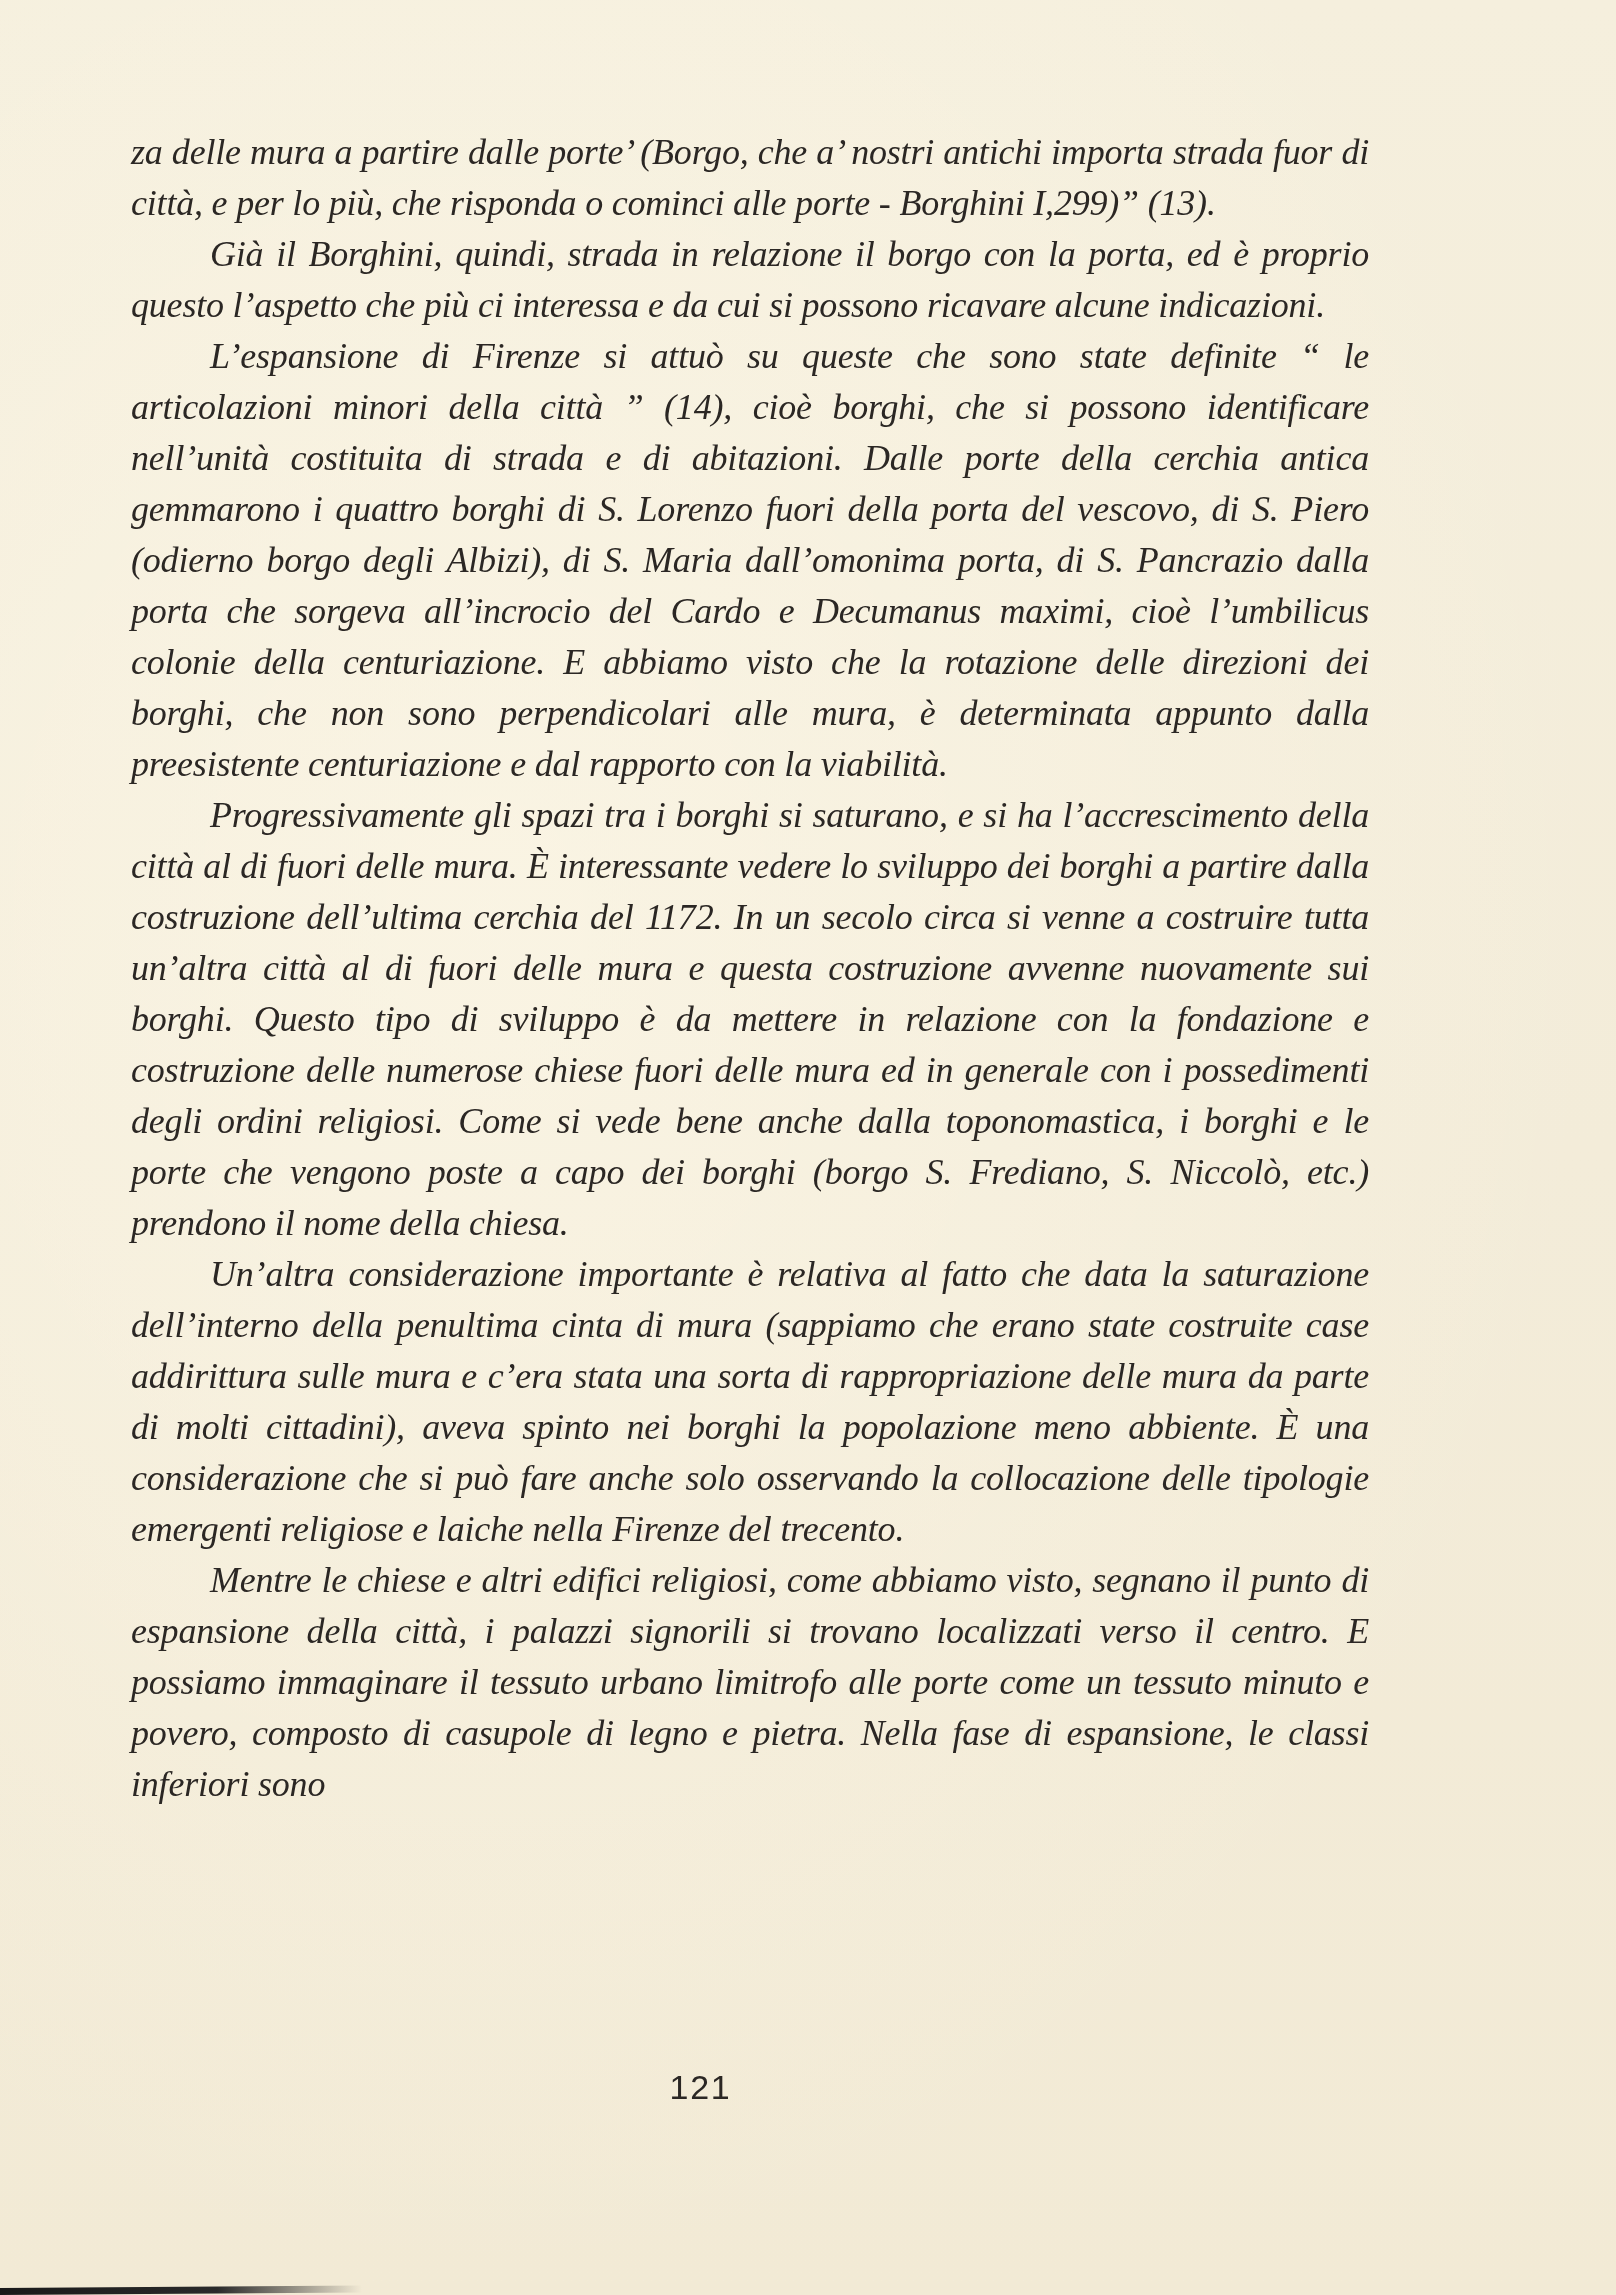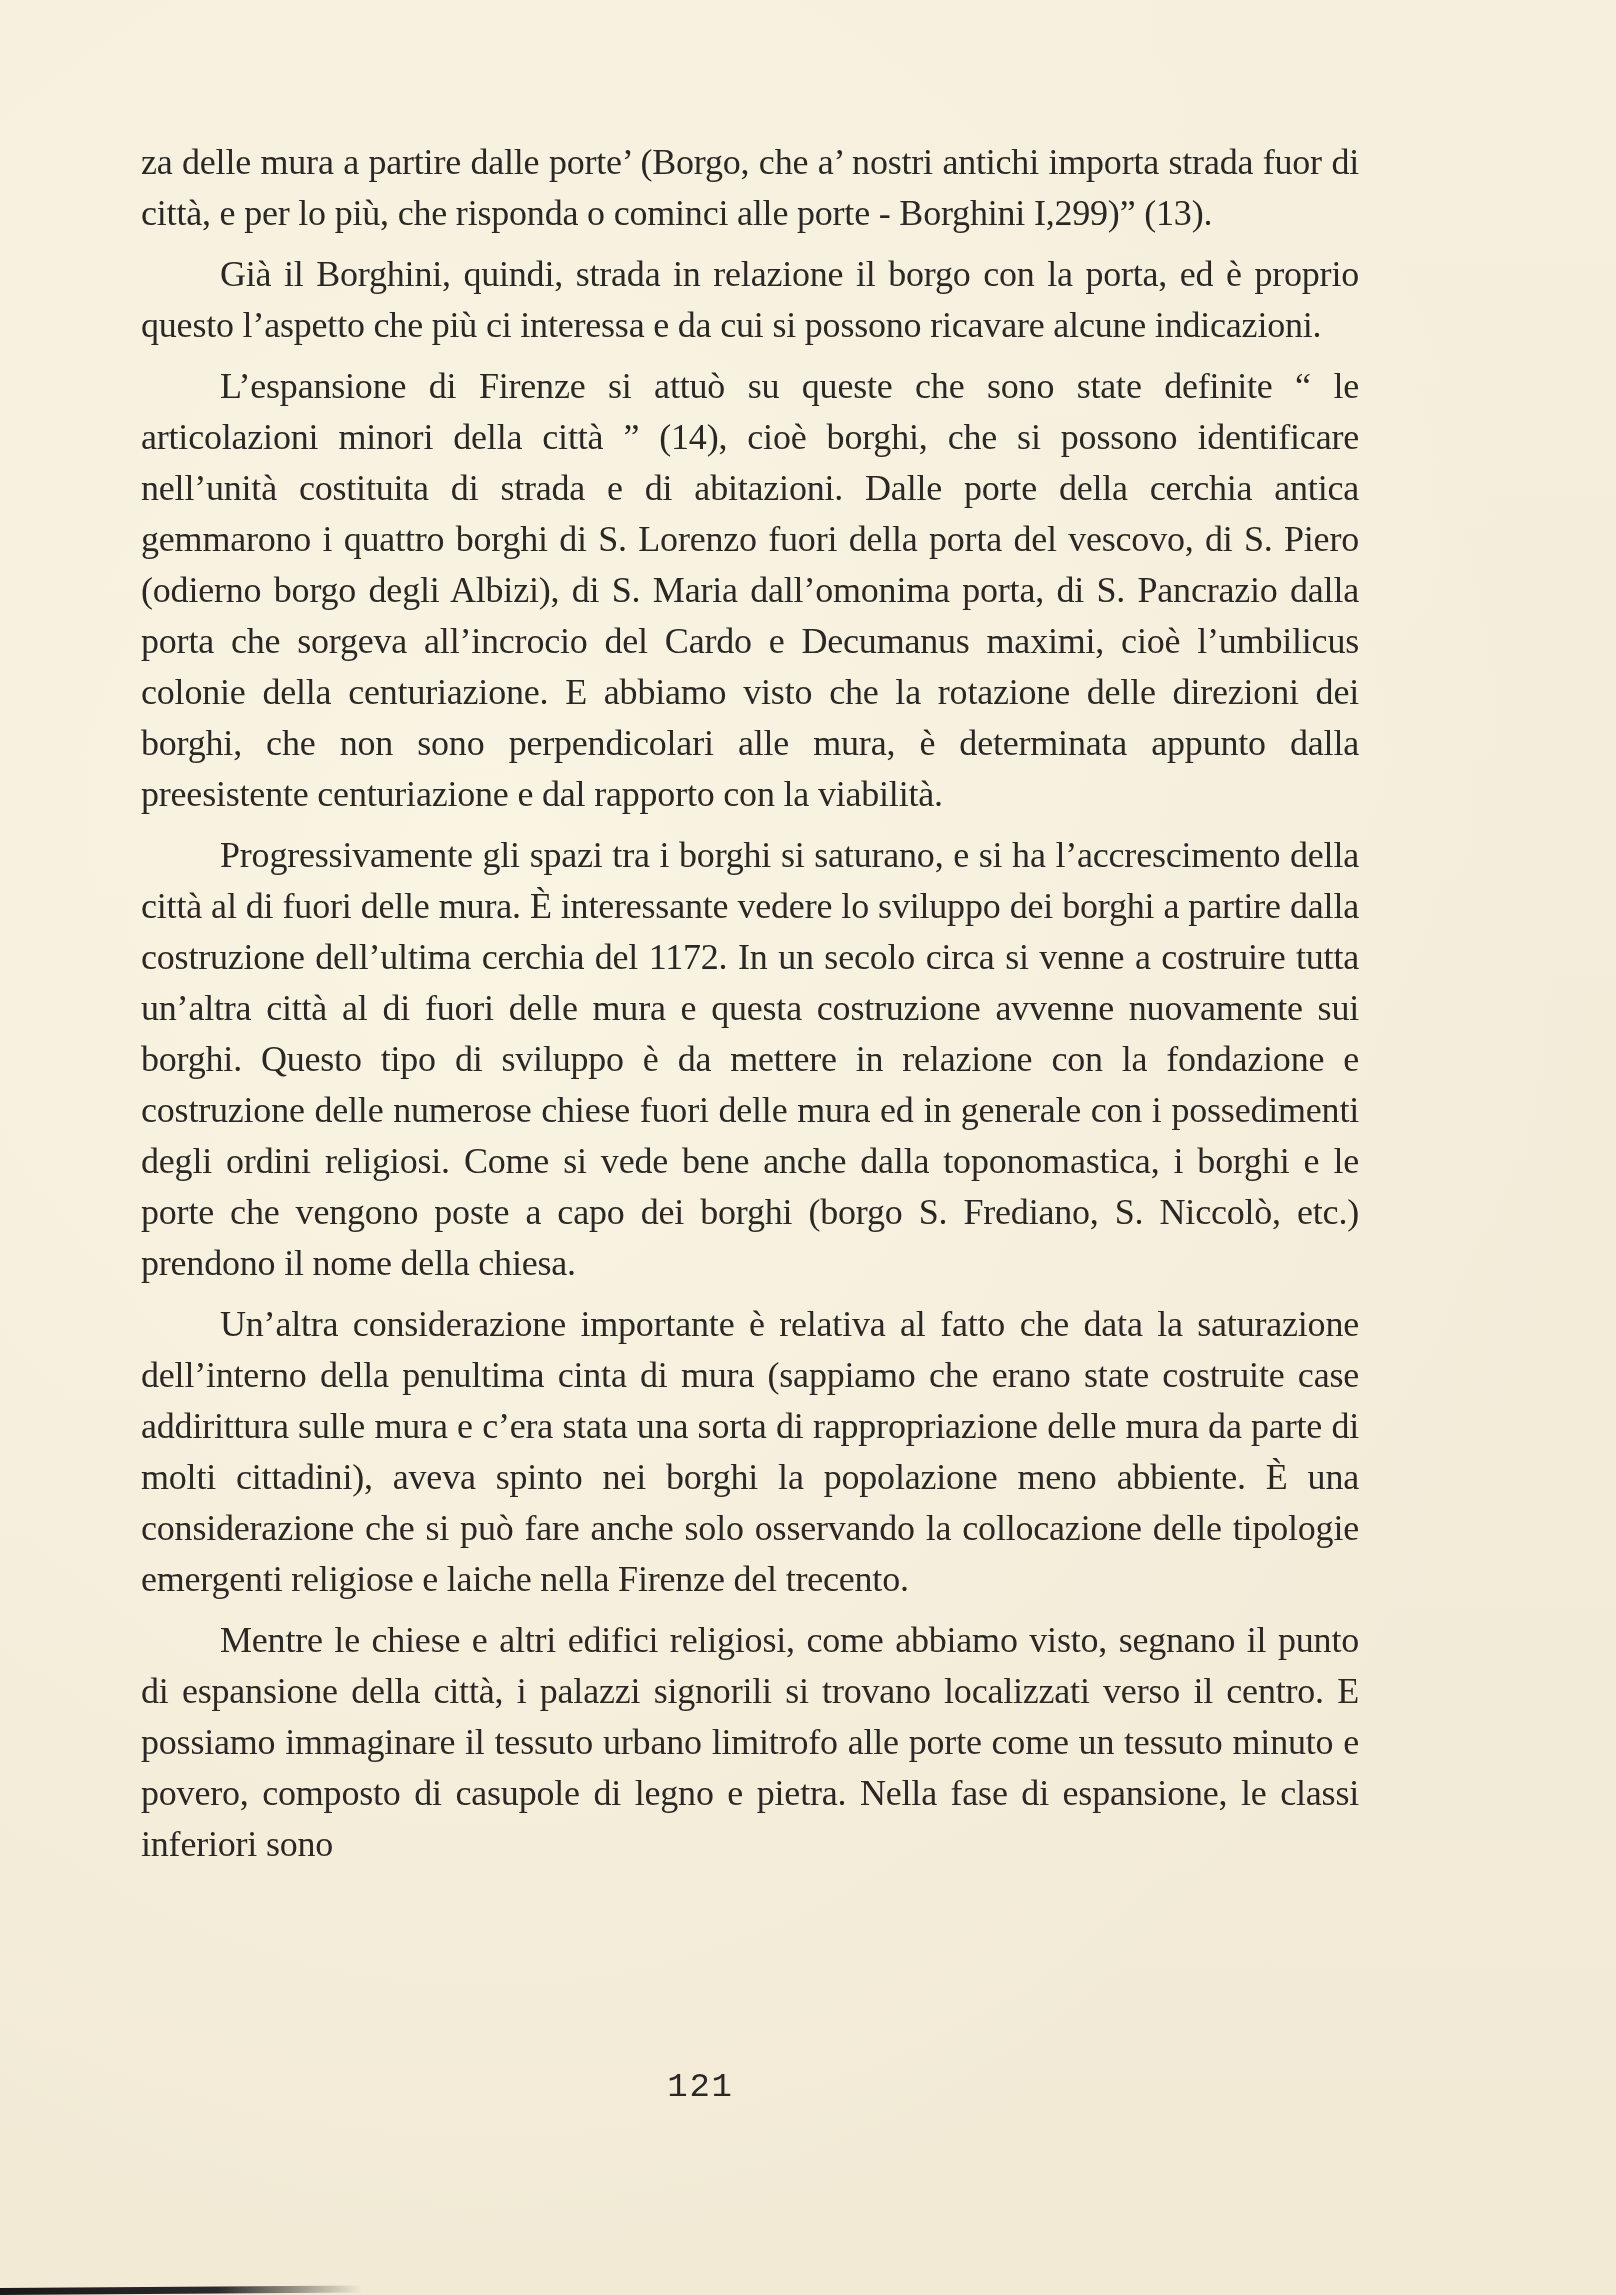--- a/index.html
+++ b/index.html
@@ -38,37 +38,38 @@
       top: 127px;
       width: 1238px;
       font-family: "Liberation Serif", "DejaVu Serif", serif;
       font-size: 36px;
       line-height: 51px;
       color: #2b2724;
       text-align: justify;
       letter-spacing: -0.2px;
     }
     .text-block p {
-      margin: 10px;
+      margin: 0;
       text-align: justify;
       text-align-last: left;
+      font-style: italic;
     }
     .text-block p.indent {
       text-indent: 79px;
     }
     .text-block p.cont {
       text-indent: 0;
     }
     .page-number {
       position: absolute;
       left: 0;
       width: 1432px;
       top: 2068px;
       text-align: center;
-      font-family: Liberation Mono, monospace;
+      font-family: Liberation Sans, sans-serif;
       font-size: 34px;
       color: #2b2724;
       letter-spacing: 1.7px;
       padding-right: 31px;
       box-sizing: border-box;
     }
   </style>
 </head>
 <body>
 

